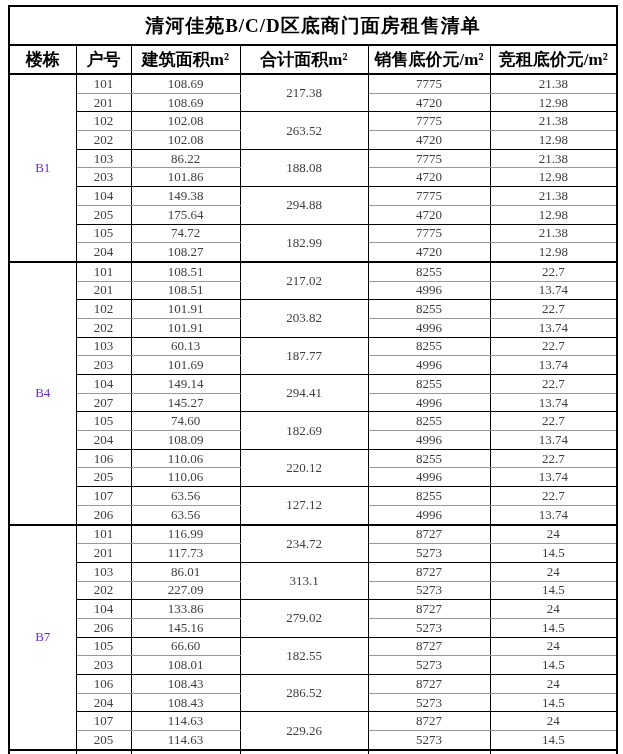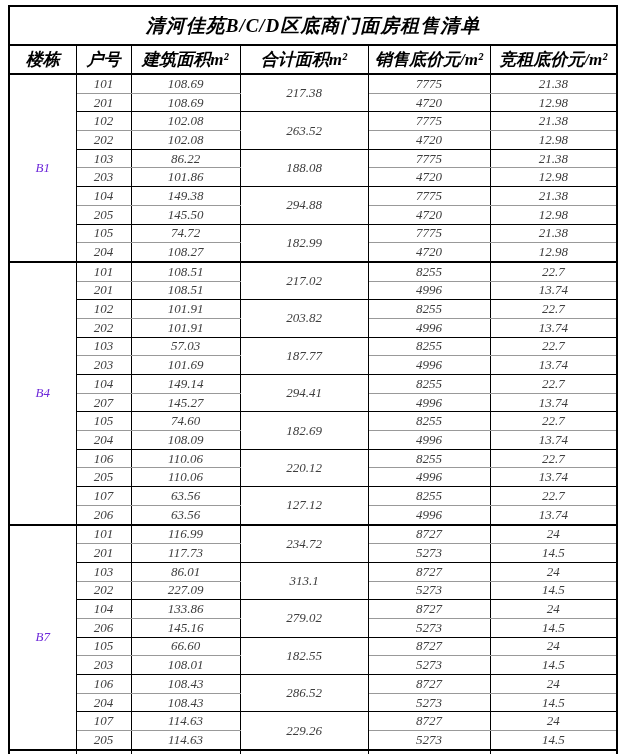--- a/index.html
+++ b/index.html
@@ -1,21 +1,21 @@
 <!DOCTYPE html>
 <html><head>
 <meta charset="utf-8">
 <style>
   html, body { margin: 0; padding: 0; }
   body {
     width: 623px; height: 754px; overflow: hidden;
     background: #ffffff;
     font-family: "Liberation Serif", "DejaVu Serif", serif;
   }
-  .page { position: relative; width: 623px; height: 754px; overflow: hidden; background: #fff; font-style: italic; }
+  .page { position: relative; width: 623px; height: 754px; overflow: hidden; background: #fff; }
   table {
     position: absolute; left: 8px; top: 5px; width: 608px;
     border-collapse: collapse; table-layout: fixed;
     border: 2px solid #000;
     background: #fff;
   }
   th, td {
     padding: 0; margin: 0;
     text-align: center; vertical-align: middle;
     white-space: nowrap; overflow: hidden;
@@ -112,21 +112,21 @@
         </tr>
         <tr class="pair-first">
           <td class="splittable">104</td>
           <td class="splittable">149.38</td>
           <td class="total-cell" rowspan="2">294.88</td>
           <td class="splittable">7775</td>
           <td class="splittable">21.38</td>
         </tr>
         <tr class="pair-second">
           <td class="splittable">205</td>
-          <td class="splittable">145.50</td>
+          <td class="splittable">175.64</td>
           <td class="splittable">4720</td>
           <td class="splittable">12.98</td>
         </tr>
         <tr class="pair-first">
           <td class="splittable">105</td>
           <td class="splittable">74.72</td>
           <td class="total-cell" rowspan="2">182.99</td>
           <td class="splittable">7775</td>
           <td class="splittable">21.38</td>
         </tr>
@@ -158,21 +158,21 @@
           <td class="splittable">22.7</td>
         </tr>
         <tr class="pair-second">
           <td class="splittable">202</td>
           <td class="splittable">101.91</td>
           <td class="splittable">4996</td>
           <td class="splittable">13.74</td>
         </tr>
         <tr class="pair-first">
           <td class="splittable">103</td>
-          <td class="splittable">57.03</td>
+          <td class="splittable">60.13</td>
           <td class="total-cell" rowspan="2">187.77</td>
           <td class="splittable">8255</td>
           <td class="splittable">22.7</td>
         </tr>
         <tr class="pair-second">
           <td class="splittable">203</td>
           <td class="splittable">101.69</td>
           <td class="splittable">4996</td>
           <td class="splittable">13.74</td>
         </tr>

